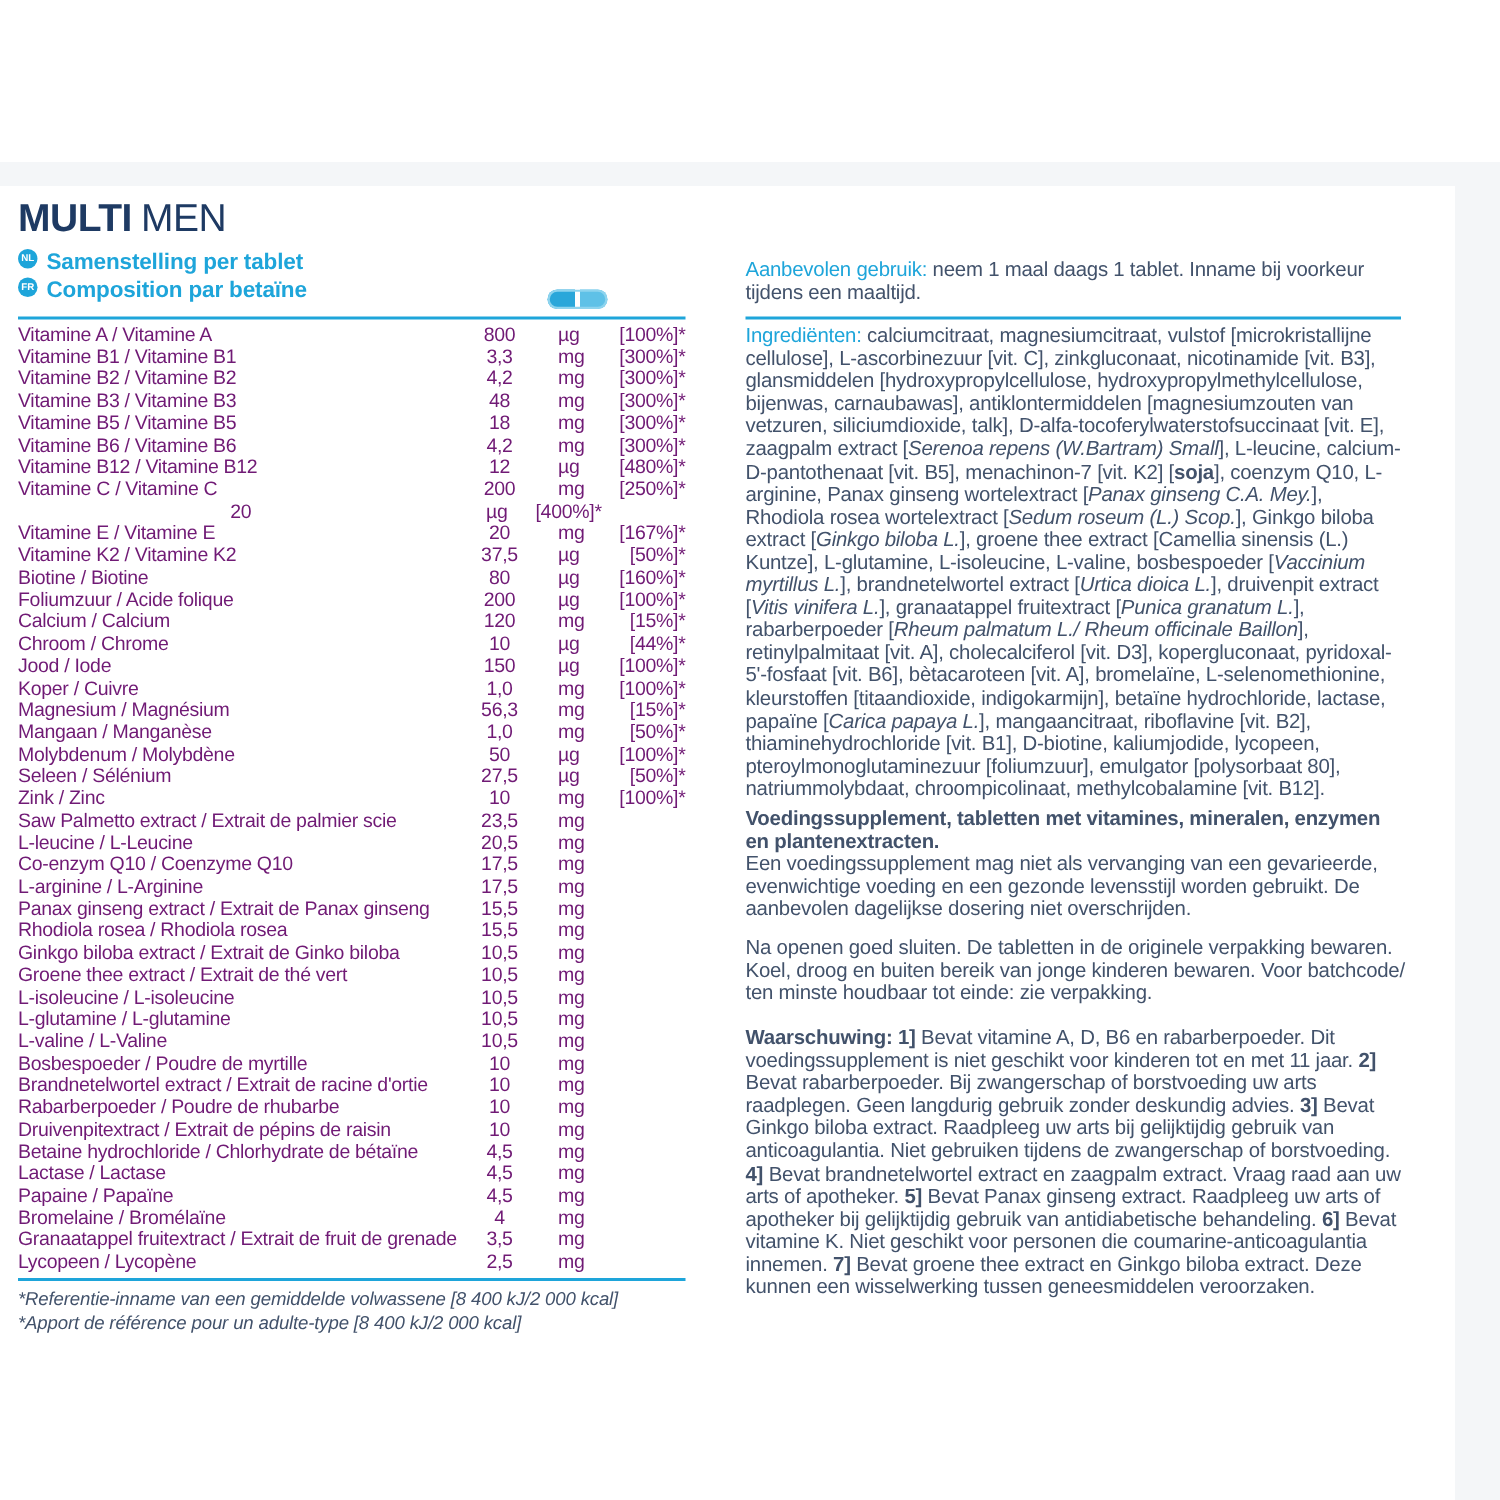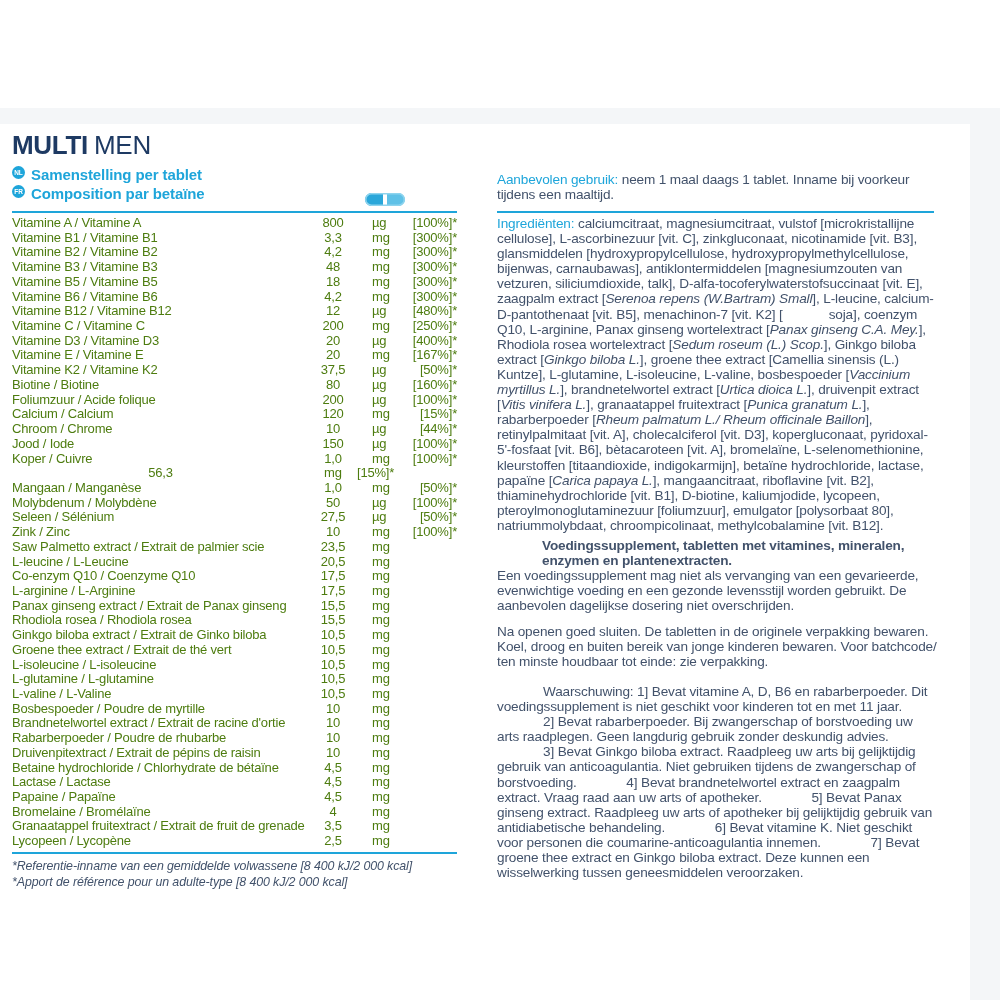--- a/index.html
+++ b/index.html
@@ -19,41 +19,41 @@
   .hdr-text{color:#1ea5da;font-weight:700;font-size:15px;letter-spacing:-0.1px;}
 
   #tablet-icon{position:absolute;left:365px;top:193px;width:40px;height:13px;border-radius:7px;
     background:linear-gradient(90deg,#2aa7da 0%,#2aa7da 46%,#ffffff 46%,#ffffff 54%,#5fc1e7 54%,#5fc1e7 100%);
     box-shadow:inset 0 0 0 1.5px #8ed4ee;}
 
   .rule{position:absolute;height:2px;background:#1ea5da;}
   #rule-left-top{left:12px;top:211px;width:445px;}
   #rule-left-bottom{left:12px;top:852px;width:445px;}
 
-  #comp-table{position:absolute;left:12px;top:216px;width:445px;color:#4d7c0f;font-size:13px;letter-spacing:-0.2px;}
+  #comp-table{position:absolute;left:12px;top:216px;width:445px;color:#701a75;font-size:13px;letter-spacing:-0.2px;}
   .trow{display:grid;grid-template-columns:1fr 48px 26px 74px;line-height:14.72px;height:14.72px;white-space:nowrap;}
   .tname{overflow:hidden;}
   .tamt{text-align:center;}
   .tunit{text-align:left;padding-left:15px;}
   .tpct{text-align:right;}
 
   #footnotes{position:absolute;left:12px;top:859px;color:#42526b;font-size:12.4px;font-style:italic;line-height:15.5px;letter-spacing:-0.1px;}
 
   
   .rcol{position:absolute;left:497px;width:440px;color:#42526b;font-size:13.6px;line-height:15.1px;letter-spacing:-0.15px;}
   .cyan-label{color:#1ea5da;font-weight:400;}
   #usage{top:172px;}
   #rule-right{left:497px;top:211px;width:437px;}
   #ingredients{top:216px;}
   #supplement{top:538px;}
-  #supplement .sup-heading{font-weight:700;margin-left:45px;}
+  #supplement .sup-heading{font-weight:700;}
   #storage{top:624px;}
   #warning{top:684px;}
   .seg-i{font-style:italic;}
-  .seg-b{font-weight:400;padding-left:46px;}
+  .seg-b{font-weight:700;}
 </style>
 </head>
 <body>
 
 <div class="band-top"></div>
 <div class="band-right"></div>
 
 <div id="title">
   <span class="t1">MULTI</span><span class="t2">MEN</span>
 </div>
@@ -116,21 +116,20 @@
       <span class="tunit">µg</span>
       <span class="tpct">[480%]*</span>
     </div>
     <div class="trow">
       <span class="tname">Vitamine C / Vitamine C</span>
       <span class="tamt">200</span>
       <span class="tunit">mg</span>
       <span class="tpct">[250%]*</span>
     </div>
     <div class="trow">
-      <span class="tname">Vitamine D3 / Vitamine D3</span>
       <span class="tamt">20</span>
       <span class="tunit">µg</span>
       <span class="tpct">[400%]*</span>
     </div>
     <div class="trow">
       <span class="tname">Vitamine E / Vitamine E</span>
       <span class="tamt">20</span>
       <span class="tunit">mg</span>
       <span class="tpct">[167%]*</span>
     </div>
@@ -170,20 +169,21 @@
       <span class="tunit">µg</span>
       <span class="tpct">[100%]*</span>
     </div>
     <div class="trow">
       <span class="tname">Koper / Cuivre</span>
       <span class="tamt">1,0</span>
       <span class="tunit">mg</span>
       <span class="tpct">[100%]*</span>
     </div>
     <div class="trow">
+      <span class="tname">Magnesium / Magnésium</span>
       <span class="tamt">56,3</span>
       <span class="tunit">mg</span>
       <span class="tpct">[15%]*</span>
     </div>
     <div class="trow">
       <span class="tname">Mangaan / Manganèse</span>
       <span class="tamt">1,0</span>
       <span class="tunit">mg</span>
       <span class="tpct">[50%]*</span>
     </div>

